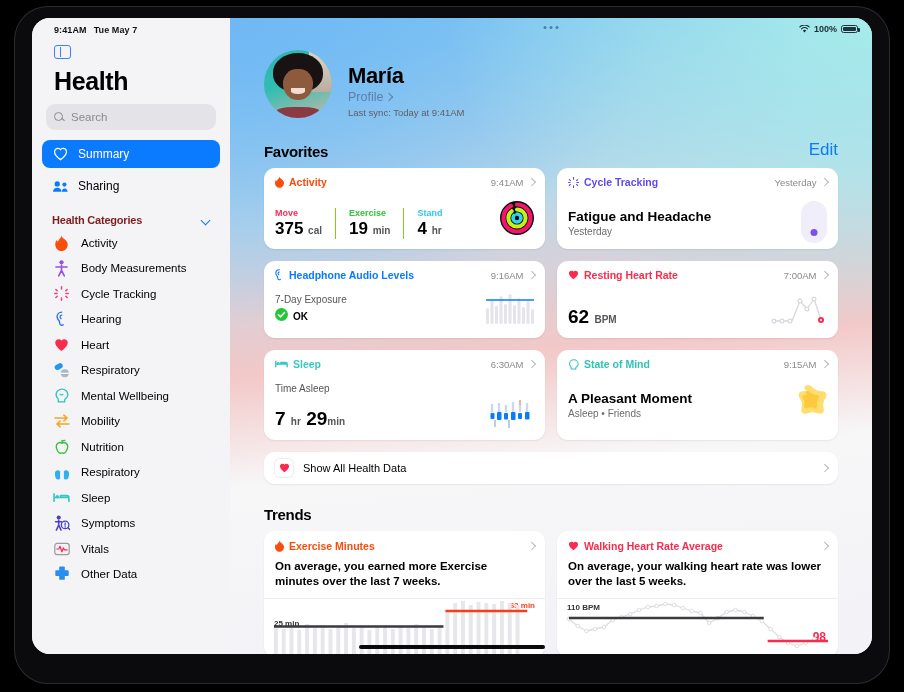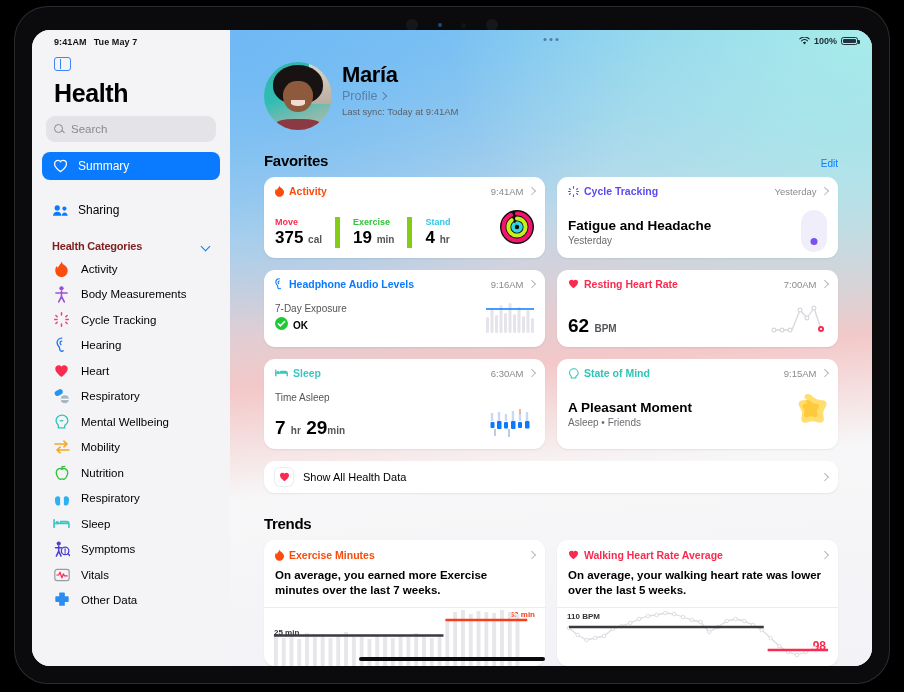--- a/index.html
+++ b/index.html
@@ -25,21 +25,21 @@
     width: 92px; height: 14px;
     display: flex; align-items: center; justify-content: space-between;
   }
   #camera-notch .dot { width: 12px; height: 12px; border-radius: 50%; background: #17171b; }
   #camera-notch .dot.small { width: 5px; height: 5px; background: #141418; }
   #camera-notch .dot.blue { width: 4px; height: 4px; background: #1a4a7a; }
 
   
   #screen {
     position: absolute;
-    left: 18px; top: 24px;
+    left: 18px; top: 12px;
     width: 840px; height: 636px;
     border-radius: 18px;
     overflow: hidden;
     display: flex;
     background: #f2f2f7;
   }
 
   
   #sidebar {
     width: 198px; flex: 0 0 198px;
@@ -86,21 +86,21 @@
   #search-input {
     flex: 1; border: none; background: transparent; outline: none;
     font-family: "Liberation Sans", sans-serif; font-size: 11.5px; color: #000;
   }
   #search-input::placeholder { color: #8a8a8f; }
 
   .nav-item {
     display: flex; align-items: center; gap: 9px;
     height: 28px; padding: 0 10px; border-radius: 8px;
     font-size: 12px; color: #000; cursor: default;
-    margin-bottom: 16px;
+    margin-bottom: 4px;
   }
   .nav-item.active { background: #0a7aff; color: #fff; }
   .nav-ico { width: 17px; flex: 0 0 17px; display: flex; align-items: center; justify-content: center; }
 
   #cat-header {
     display: flex; align-items: center; justify-content: space-between;
     padding: 0 10px; margin: 14px 0 4px 0;
   }
   #cat-header .t { font-size: 11px; font-weight: bold; color: #7f1d1d; letter-spacing: -0.2px; }
   .chev-dn { width: 9px; height: 9px; position: relative; }
@@ -147,21 +147,21 @@
   }
   #grabber {
     position: absolute; left: 50%; top: 8px; transform: translateX(-50%);
     display: flex; gap: 3px;
   }
   #grabber span { width: 3px; height: 3px; border-radius: 50%; background: #4b7fa8; }
 
   #scroll { position: absolute; inset: 0; padding: 0 20px; }
 
   
-  #profile { display: flex; align-items: flex-start; gap: 10px; padding: 32px 0 0 14px; }
+  #profile { display: flex; align-items: flex-end; gap: 16px; padding: 32px 0 0 14px; }
   #avatar {
     width: 68px; height: 68px; border-radius: 50%; overflow: hidden;
     flex: 0 0 68px; position: relative;
     background: linear-gradient(160deg,#2fb3ab 0%, #31bdb3 45%, #c5b9a8 100%);
   }
   #avatar .bg-r { position:absolute; right:0; top:0; width:34%; height:62%;
     background: linear-gradient(180deg,#dcd6cc,#b9ada0); }
   #avatar .hair {
     position:absolute; left:13%; top:4%; width:74%; height:58%;
     background:#191212; border-radius:50% 50% 44% 44%;
@@ -179,38 +179,38 @@
     background:#8b3a43; border-radius:40% 40% 0 0;
   }
   #pname { font-size: 22px; font-weight: bold; color: #000; letter-spacing: -0.4px; }
   #plink { font-size: 12.5px; color: #5b7fa8; display: flex; align-items: center; gap: 3px; margin-top: 1px; }
   .chev-sm { width: 6px; height: 6px; border-right: 1.4px solid currentColor; border-top: 1.4px solid currentColor; transform: rotate(45deg); display:inline-block; }
   #psync { font-size: 9.5px; color: #5e6066; margin-top: 3px; }
 
   
   .sec-head { display: flex; align-items: flex-end; justify-content: space-between; padding: 0 14px; margin: 22px 0 8px 0; }
   .sec-head .title { font-size: 15px; font-weight: bold; color: #000; letter-spacing: -0.3px; }
-  .sec-head .edit { font-size: 10px; color: #0a7aff; }
+  .sec-head .edit { font-size: 17px; color: #0a7aff; }
 
   .grid { display: grid; grid-template-columns: 1fr 1fr; gap: 12px; padding: 0 14px; }
 
   .card {
     background: #fff; border-radius: 11px;
     padding: 8px 11px 10px 11px;
     box-shadow: 0 1px 2px rgba(0,0,0,.07);
     position: relative; overflow: hidden;
   }
   .card-head { display: flex; align-items: center; justify-content: space-between; }
   .ch-left { display: flex; align-items: center; gap: 5px; font-size: 10.5px; font-weight: bold; }
   .ch-right { display: flex; align-items: center; gap: 5px; font-size: 9.5px; color: #8a8a8f; }
   .chev-gray { width: 5.5px; height: 5.5px; border-right: 1.3px solid #b5b5ba; border-top: 1.3px solid #b5b5ba; transform: rotate(45deg); }
 
   .card-body { display: flex; align-items: flex-end; justify-content: space-between; margin-top: 13px; }
   .metrics { display: flex; gap: 0; }
-  .metric { padding-right: 13px; margin-right: 13px; border-right: 5px solid #84cc16; }
+  .metric { padding-right: 13px; margin-right: 13px; border-right: 1px solid #84cc16; }
   .metric:last-child { border-right: none; padding-right: 0; margin-right: 0; }
   .metric .lbl { font-size: 9px; font-weight: bold; }
   .metric .val { font-size: 17px; font-weight: bold; color: #000; margin-top: 1px; }
   .metric .val .u { font-size: 10px; color: #55555a; font-weight: bold; }
 
   .big-title { font-size: 13.5px; font-weight: bold; color: #000; }
   .sub { font-size: 10px; color: #6b6b70; margin-top: 2px; }
   .lbl-gray { font-size: 10px; color: #55555a; }
   .big-num { font-size: 19px; font-weight: bold; color: #000; }
   .big-num .u { font-size: 10px; color: #55555a; }

